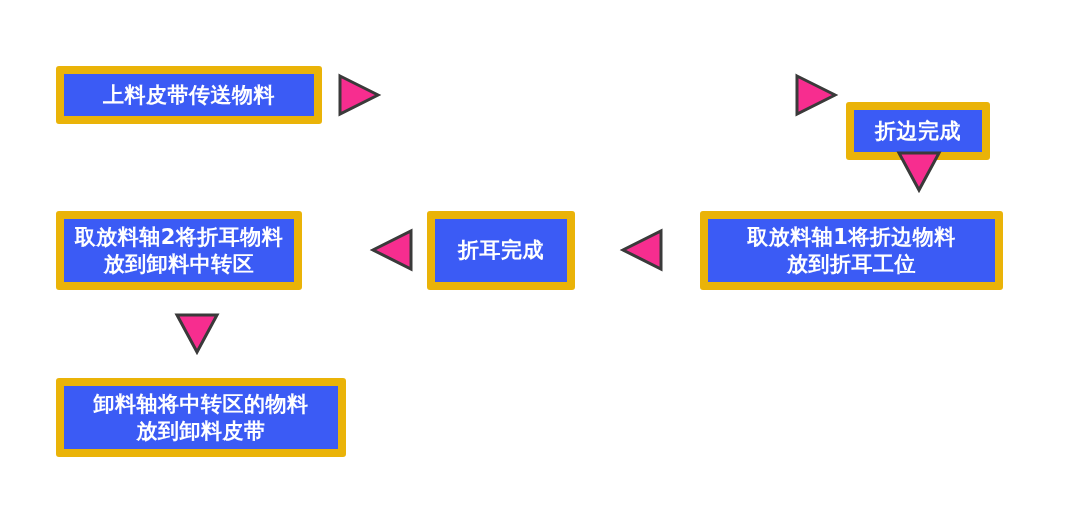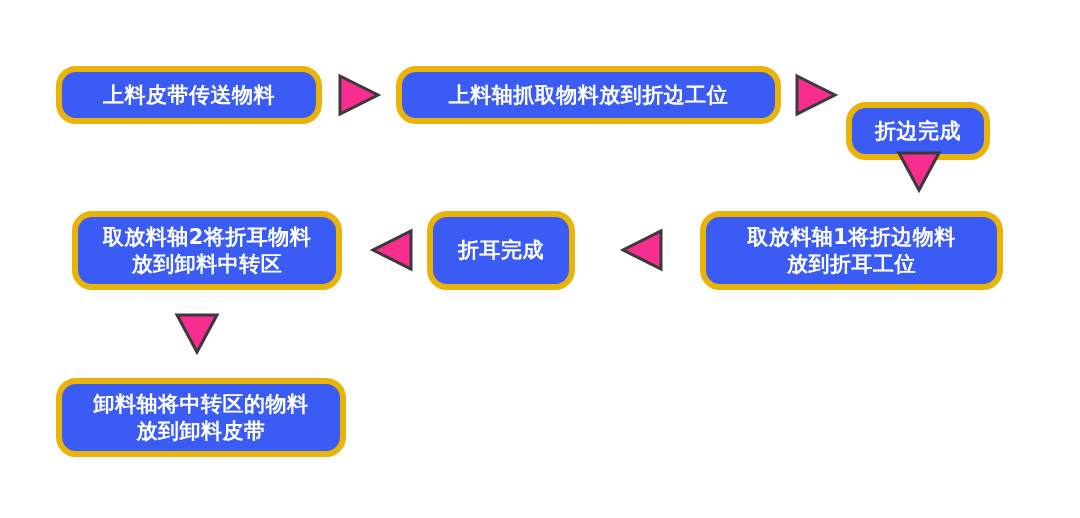--- a/index.html
+++ b/index.html
@@ -17,22 +17,22 @@
     position: relative;
     width: 1080px;
     height: 518px;
   }
 
   
   .node {
     position: absolute;
     box-sizing: border-box;
     background: #3b5bf5;
-    border: 6px solid #eab308;
-    border-radius: 20px;
+    border: 8px solid #eab308;
+    border-radius: 3px;
     color: #ffffff;
     font-weight: bold;
     font-size: 21px;
     line-height: 1.28;
     letter-spacing: 0.5px;
     display: flex;
     align-items: center;
     justify-content: center;
     text-align: center;
     white-space: pre-line;
@@ -60,21 +60,20 @@
 <div id="canvas">
 
   <div class="node" style="left:56px; top:66px; width:266px; height:58px;">上料皮带传送物料</div>
 
   <div class="arrow" style="left:336px; top:72px; width:46px; height:46px;">
     <svg width="46" height="46" viewBox="0 0 46 46">
       <polygon points="4,4 42,23 4,42"></polygon>
     </svg>
   </div>
 
-  <div class="node" style="left:396px; top:66px; width:385px; height:58px;">上料轴抓取物料放到折边工位</div>
 
   <div class="arrow" style="left:793px; top:72px; width:46px; height:46px;">
     <svg width="46" height="46" viewBox="0 0 46 46">
       <polygon points="4,4 42,23 4,42"></polygon>
     </svg>
   </div>
 
   <div class="node" style="left:846px; top:66px; width:144px; height:58px;margin-top:36px;">折边完成</div>
 
   <div class="arrow" style="left:896px; top:148px; width:46px; height:46px;">
@@ -93,21 +92,21 @@
   </div>
 
   <div class="node" style="left:427px; top:211px; width:148px; height:79px;">折耳完成</div>
 
   <div class="arrow" style="left:369px; top:227px; width:46px; height:46px;">
     <svg width="46" height="46" viewBox="0 0 46 46">
       <polygon points="42,4 42,42 4,23"></polygon>
     </svg>
   </div>
 
-  <div class="node" style="left:72px; top:211px; width:270px; height:79px;">取放料轴2将折耳物料
+  <div class="node" style="left:56px; top:211px; width:246px; height:79px;">取放料轴2将折耳物料
 放到卸料中转区</div>
 
   <div class="arrow" style="left:174px; top:310px; width:46px; height:46px;">
     <svg width="46" height="46" viewBox="0 0 46 46">
       <polygon points="3,5 43,5 23,42"></polygon>
     </svg>
   </div>
 
   <div class="node" style="left:56px; top:378px; width:290px; height:79px;">卸料轴将中转区的物料
 放到卸料皮带</div>

